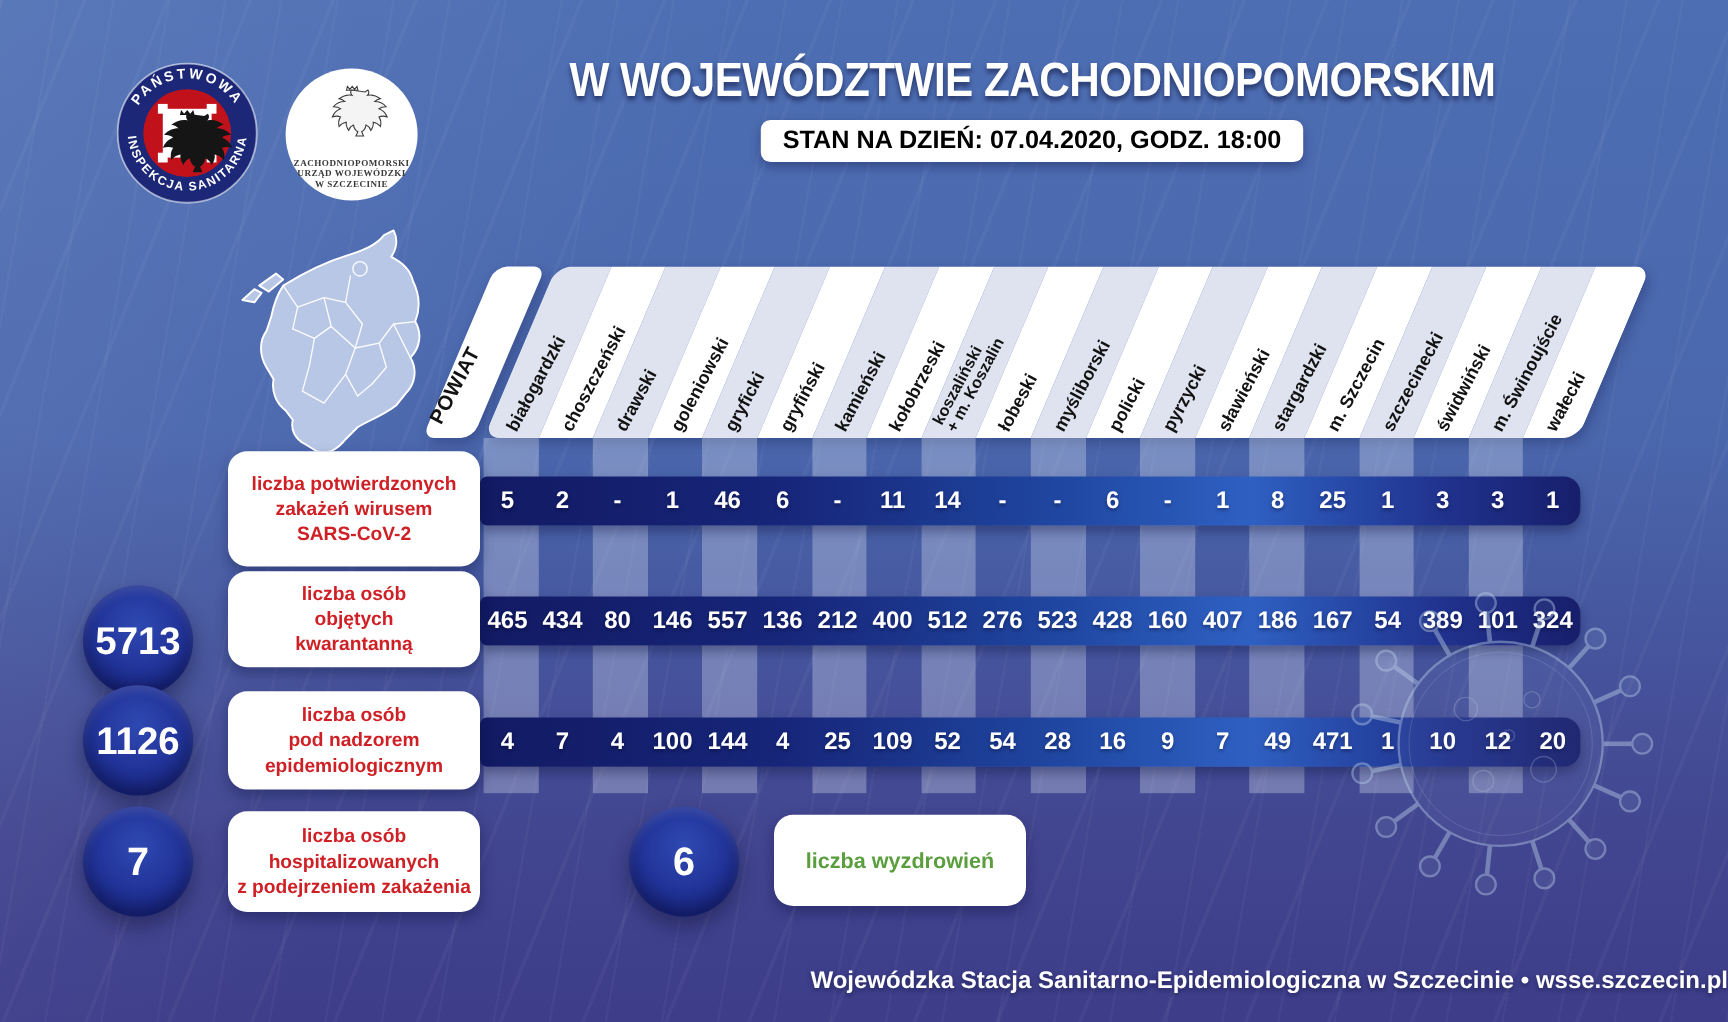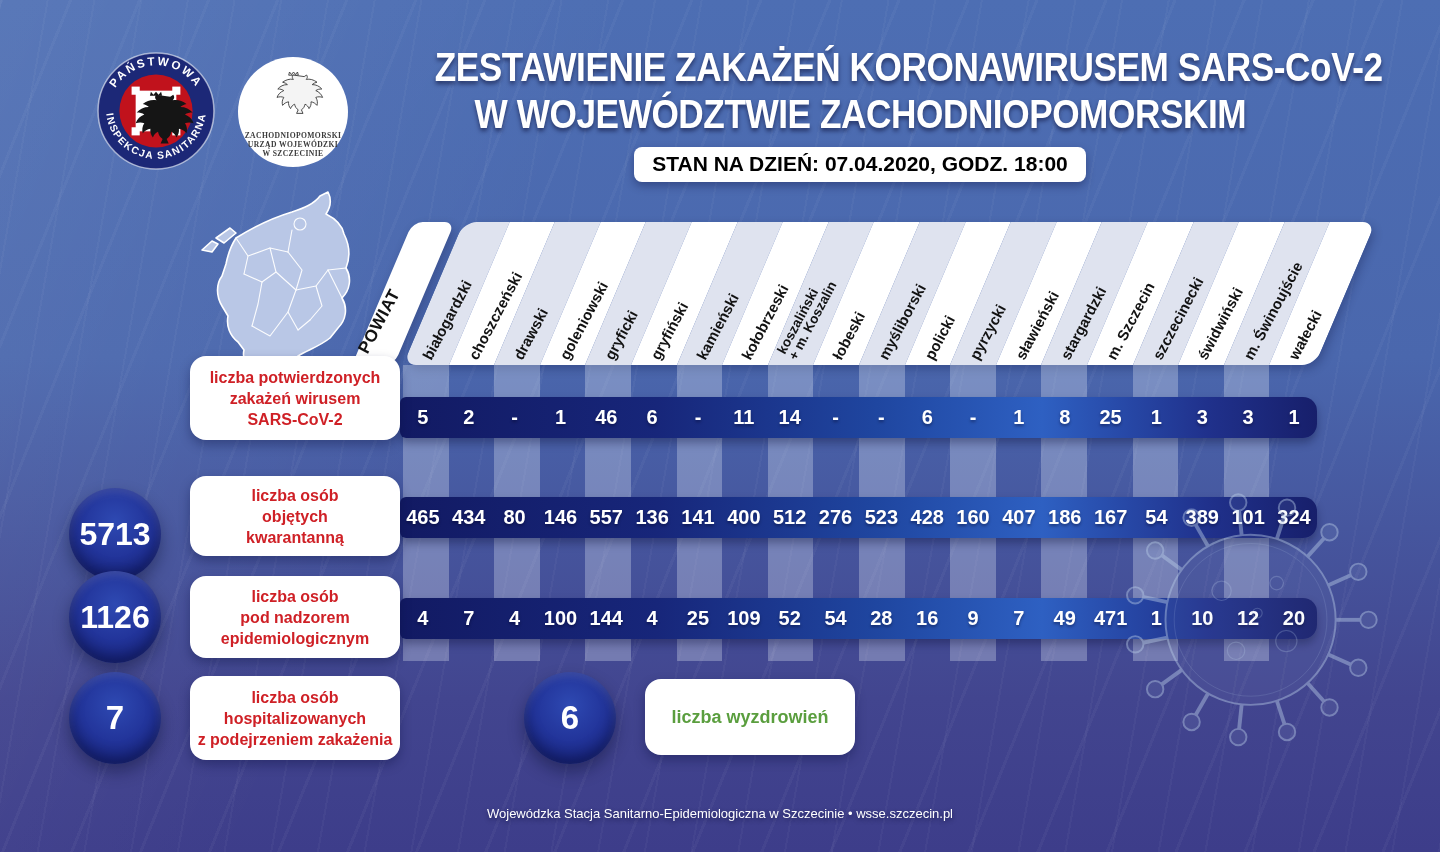--- a/index.html
+++ b/index.html
@@ -56,29 +56,29 @@
   .stat-circle{position:absolute;width:92px;height:92px;border-radius:50%;
     background:radial-gradient(circle at 50% 36%,#2e49b2 0%,#22349a 48%,#111b6e 100%);
     box-shadow:0 8px 16px rgba(5,10,40,0.38), inset 0 -7px 14px rgba(0,0,25,0.35), inset 0 4px 8px rgba(255,255,255,0.14);
     display:flex;align-items:center;justify-content:center;color:#fff;font-weight:700;font-size:33px;}
   .c1{left:69px;top:371px;} .c2{left:69px;top:488px;font-size:32px;} .c3{left:69px;top:571px;font-size:32px;}
   .c4{left:69px;top:672px;} .c5{left:524px;top:672px;}
   .label-box{position:absolute;left:190px;width:210px;background:#fff;border-radius:16px;
     display:flex;align-items:center;justify-content:center;text-align:center;
     color:#cf2026;font-weight:700;font-size:16px;line-height:21px;white-space:pre-line;
     box-shadow:0 5px 11px rgba(10,15,60,0.35);}
-  .lb1{top:356px;height:84px;} .lb2{top:476px;height:80px;} .lb3{top:576px;height:82px;} .lb4{top:676px;height:84px;}
+  .lb1{top:376px;height:96px;} .lb2{top:476px;height:80px;} .lb3{top:576px;height:82px;} .lb4{top:676px;height:84px;}
   .recovered-box{position:absolute;left:645px;top:679px;width:210px;height:76px;background:#fff;border-radius:16px;
     display:flex;align-items:center;justify-content:center;color:#5a9e3e;font-weight:700;font-size:18px;
     box-shadow:0 5px 11px rgba(10,15,60,0.35);}
   
   .virus{position:absolute;left:1122px;top:455px;width:290px;height:320px;opacity:0.45;}
   
-  .footer{position:absolute;left:0;top:806px;width:100%;text-align:center;color:#fff;
-    font-size:13px;font-weight:400;text-shadow:0 2px 4px rgba(8,10,45,0.5);}
+  .footer{position:absolute;left:0;top:806px;width:100%;text-align:right;color:#fff;
+    font-size:20px;font-weight:700;text-shadow:0 2px 4px rgba(8,10,45,0.5);}
 </style>
 </head>
 <body>
 
 <div class="stage">
   <div class="streaks"></div>
 
   <svg class="logo logo-pis" viewBox="0 0 120 120">
     <circle cx="60" cy="60" r="57" fill="#1c2877" stroke="rgba(255,255,255,0.55)" stroke-width="1.5"></circle>
     <defs>
@@ -112,21 +112,20 @@
       <path d="M56 19 c-1.2 1.6 -.8 3.2 .4 4.4 c-3.6 -.8 -7.6 .4 -10.8 2.8 c2 .4 3.6 1.2 4.8 2.4 c-4 0 -7.2 1.6 -9.6 4.4 c2.4 0 4.4 .4 6 1.6 c-3.2 1.2 -5.6 3.6 -6.8 6.8 c2.4 -.8 4.8 -.8 6.8 0 c-1.6 2.4 -2 5.2 -1.2 8 c1.6 -2 3.6 -3.2 6 -3.6 c-.4 2.4 .4 4.8 2 6.8 c.8 -2 2 -3.6 4 -4.4 c.4 2.4 1.6 4.4 3.6 5.6 l-1.6 3.6 h6.4 l-1.6 -3.6 c2 -1.2 3.2 -3.2 3.6 -5.6 c2 .8 3.2 2.4 4 4.4 c1.6 -2 2.4 -4.4 2 -6.8 c2.4 .4 4.4 1.6 6 3.6 c.8 -2.8 .4 -5.6 -1.2 -8 c2 -.8 4.4 -.8 6.8 0 c-1.2 -3.2 -3.6 -5.6 -6.8 -6.8 c1.6 -1.2 3.6 -1.6 6 -1.6 c-2.4 -2.8 -5.6 -4.4 -9.6 -4.4 c1.2 -1.2 2.8 -2 4.8 -2.4 c-3.2 -2.4 -7.2 -3.6 -10.8 -2.8 c1.2 -1.2 1.6 -2.8 .4 -4.4 l-2.4 1.6 z"></path>
     </g>
     <g font-family="Liberation Serif, serif" font-weight="bold" fill="#3a3a3a" text-anchor="middle" letter-spacing="0.4">
       <text x="56" y="82" font-size="7.6">ZACHODNIOPOMORSKI</text>
       <text x="56" y="91" font-size="7.6">URZĄD WOJEWÓDZKI</text>
       <text x="56" y="100" font-size="7.6">W SZCZECINIE</text>
     </g>
   </svg>
 
   <div class="title-wrap">
-    <div class="title-line"><span>ZESTAWIENIE ZAKAŻEŃ KORONAWIRUSEM SARS-CoV-2</span></div>
     <div class="title-line"><span>W WOJEWÓDZTWIE ZACHODNIOPOMORSKIM</span></div>
     <div class="date-badge">STAN NA DZIEŃ: 07.04.2020, GODZ. 18:00</div>
   </div>
 
   <svg class="map" viewBox="0 0 190 190">
     <g fill="#b9c7e6" stroke="#ffffff" stroke-width="1.6" stroke-linejoin="round">
       <path d="M10 64 L20 55 L26 58 L20 66 Z"></path>
       <path d="M24 52 L38 42 L44 47 L32 57 Z"></path>
       <path d="M44 52 C60 42 80 32 100 26 C112 22 122 18 128 10 L136 6 C140 14 138 22 134 28 C142 32 150 38 152 48 C158 60 158 72 154 82 C160 92 158 104 150 112 C156 122 154 134 146 142 L138 152 C128 160 116 164 106 170 L96 180 C90 188 80 194 72 190 L62 184 C54 180 50 172 52 164 L46 156 C38 150 34 140 36 130 L30 120 C24 110 24 98 30 90 L34 78 C36 68 40 58 44 52 Z"></path>
     </g>
@@ -245,21 +244,21 @@
       <span class="vcell">3</span>
       <span class="vcell">1</span>
     </div>
   <div class="row-bar row2">
       <span class="vcell">465</span>
       <span class="vcell">434</span>
       <span class="vcell">80</span>
       <span class="vcell">146</span>
       <span class="vcell">557</span>
       <span class="vcell">136</span>
-      <span class="vcell">141</span>
+      <span class="vcell">212</span>
       <span class="vcell">400</span>
       <span class="vcell">512</span>
       <span class="vcell">276</span>
       <span class="vcell">523</span>
       <span class="vcell">428</span>
       <span class="vcell">160</span>
       <span class="vcell">407</span>
       <span class="vcell">186</span>
       <span class="vcell">167</span>
       <span class="vcell">54</span>

